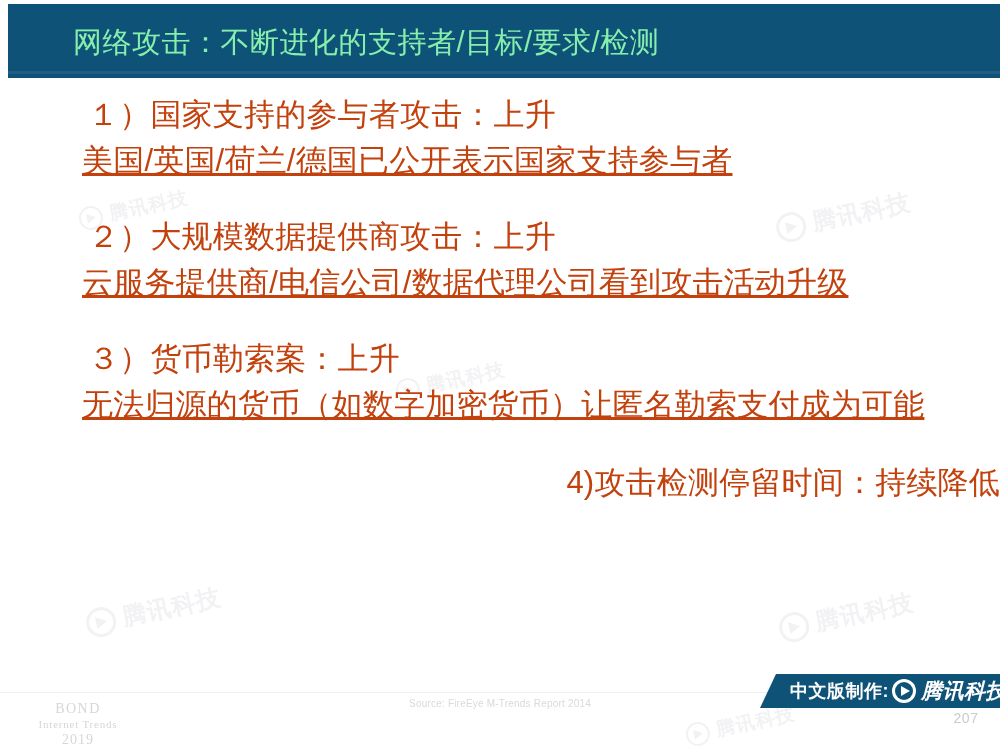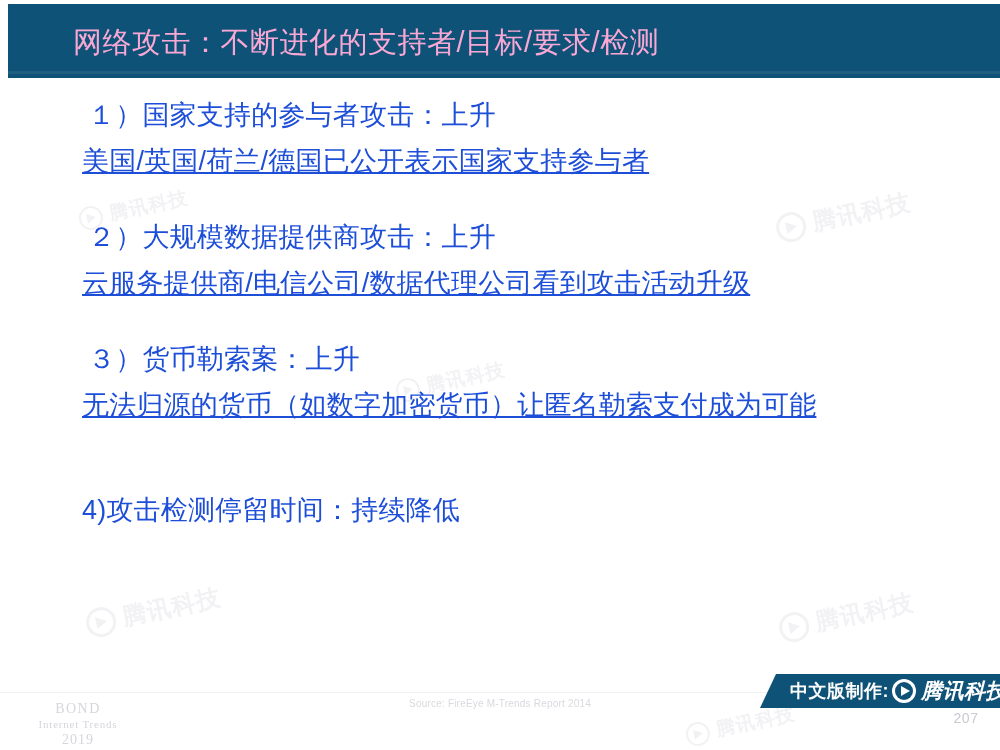--- a/index.html
+++ b/index.html
@@ -42,55 +42,56 @@
     height: 3px;
     background: rgba(255,255,255,0.07);
   }
   #header-title {
     position: absolute;
     left: 65px;
     top: 18px;
     font-size: 29px;
     line-height: 40px;
     letter-spacing: 0.5px;
-    color: #f9a8d4;
+    color: #86efac;
     white-space: nowrap;
     font-weight: 400;
   }
 
   
   #body-copy {
     position: absolute;
     left: 0;
     top: 92px;
     width: 1000px;
   }
   .para-block {
     margin: 0 0 30px 0;
   }
   .line {
-    color: #1d4ed8;
-    font-size: 27px;
+    color: #c2410c;
+    font-size: 31px;
     line-height: 46px;
     white-space: nowrap;
     font-weight: 400;
     letter-spacing: 0.2px;
   }
   .line.heading {
     padding-left: 88px;
   }
   .line.detail {
     padding-left: 82px;
     text-decoration: underline;
   }
   .line.flush {
     padding-left: 82px;
   }
   #block-4 {
-    margin-top: 59px;
+    margin-top: 32px;
+    text-align: right;
   }
 
   
   .watermark {
     position: absolute;
     display: flex;
     align-items: center;
     gap: 7px;
     transform: rotate(-12deg);
     opacity: 1;

